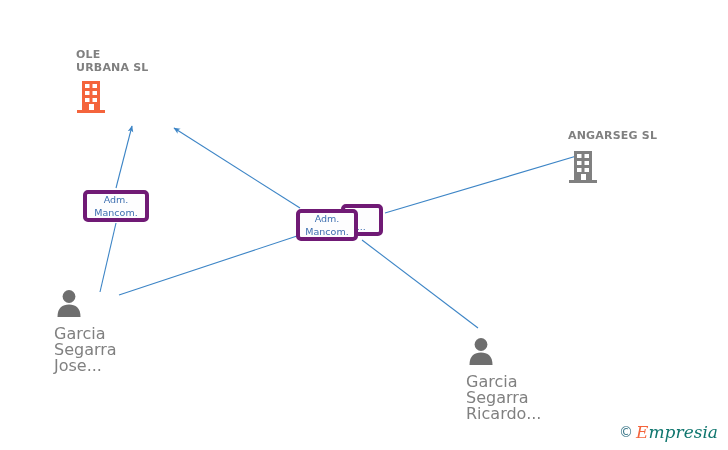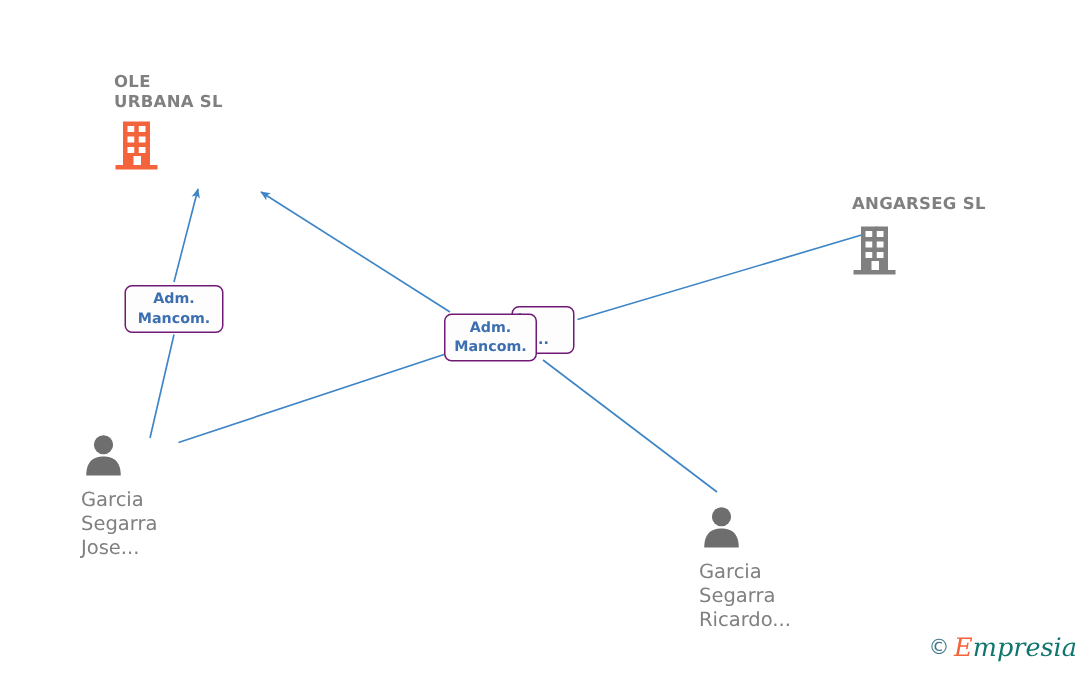--- a/index.html
+++ b/index.html
@@ -30,44 +30,43 @@
   }
   .company-label {
     font-size: 11px;
     font-weight: bold;
     color: #808080;
     line-height: 13px;
     letter-spacing: 0.2px;
     white-space: pre-line;
   }
   .person-label {
-    font-size: 13px;
+    font-size: 16px;
     color: #808080;
     line-height: 16px;
     white-space: pre-line;
   }
   .icon-wrap {
     display: block;
   }
   .role-box {
     position: absolute;
     background: #fdfdfe;
-    border: 1px solid #701a75;
+    border: 4px solid #701a75;
     border-radius: 5px;
     color: #3d6fb0;
     font-size: 9.5px;
     line-height: 13px;
     text-align: center;
     white-space: pre-line;
     display: flex;
     align-items: center;
     justify-content: center;
     box-sizing: border-box;
     overflow: hidden;
-    font-weight: bold;
   }
   .watermark {
     position: absolute;
     right: 10px;
     bottom: 8px;
     display: flex;
     align-items: center;
     gap: 3px;
     font-size: 17px;
     font-style: italic;

